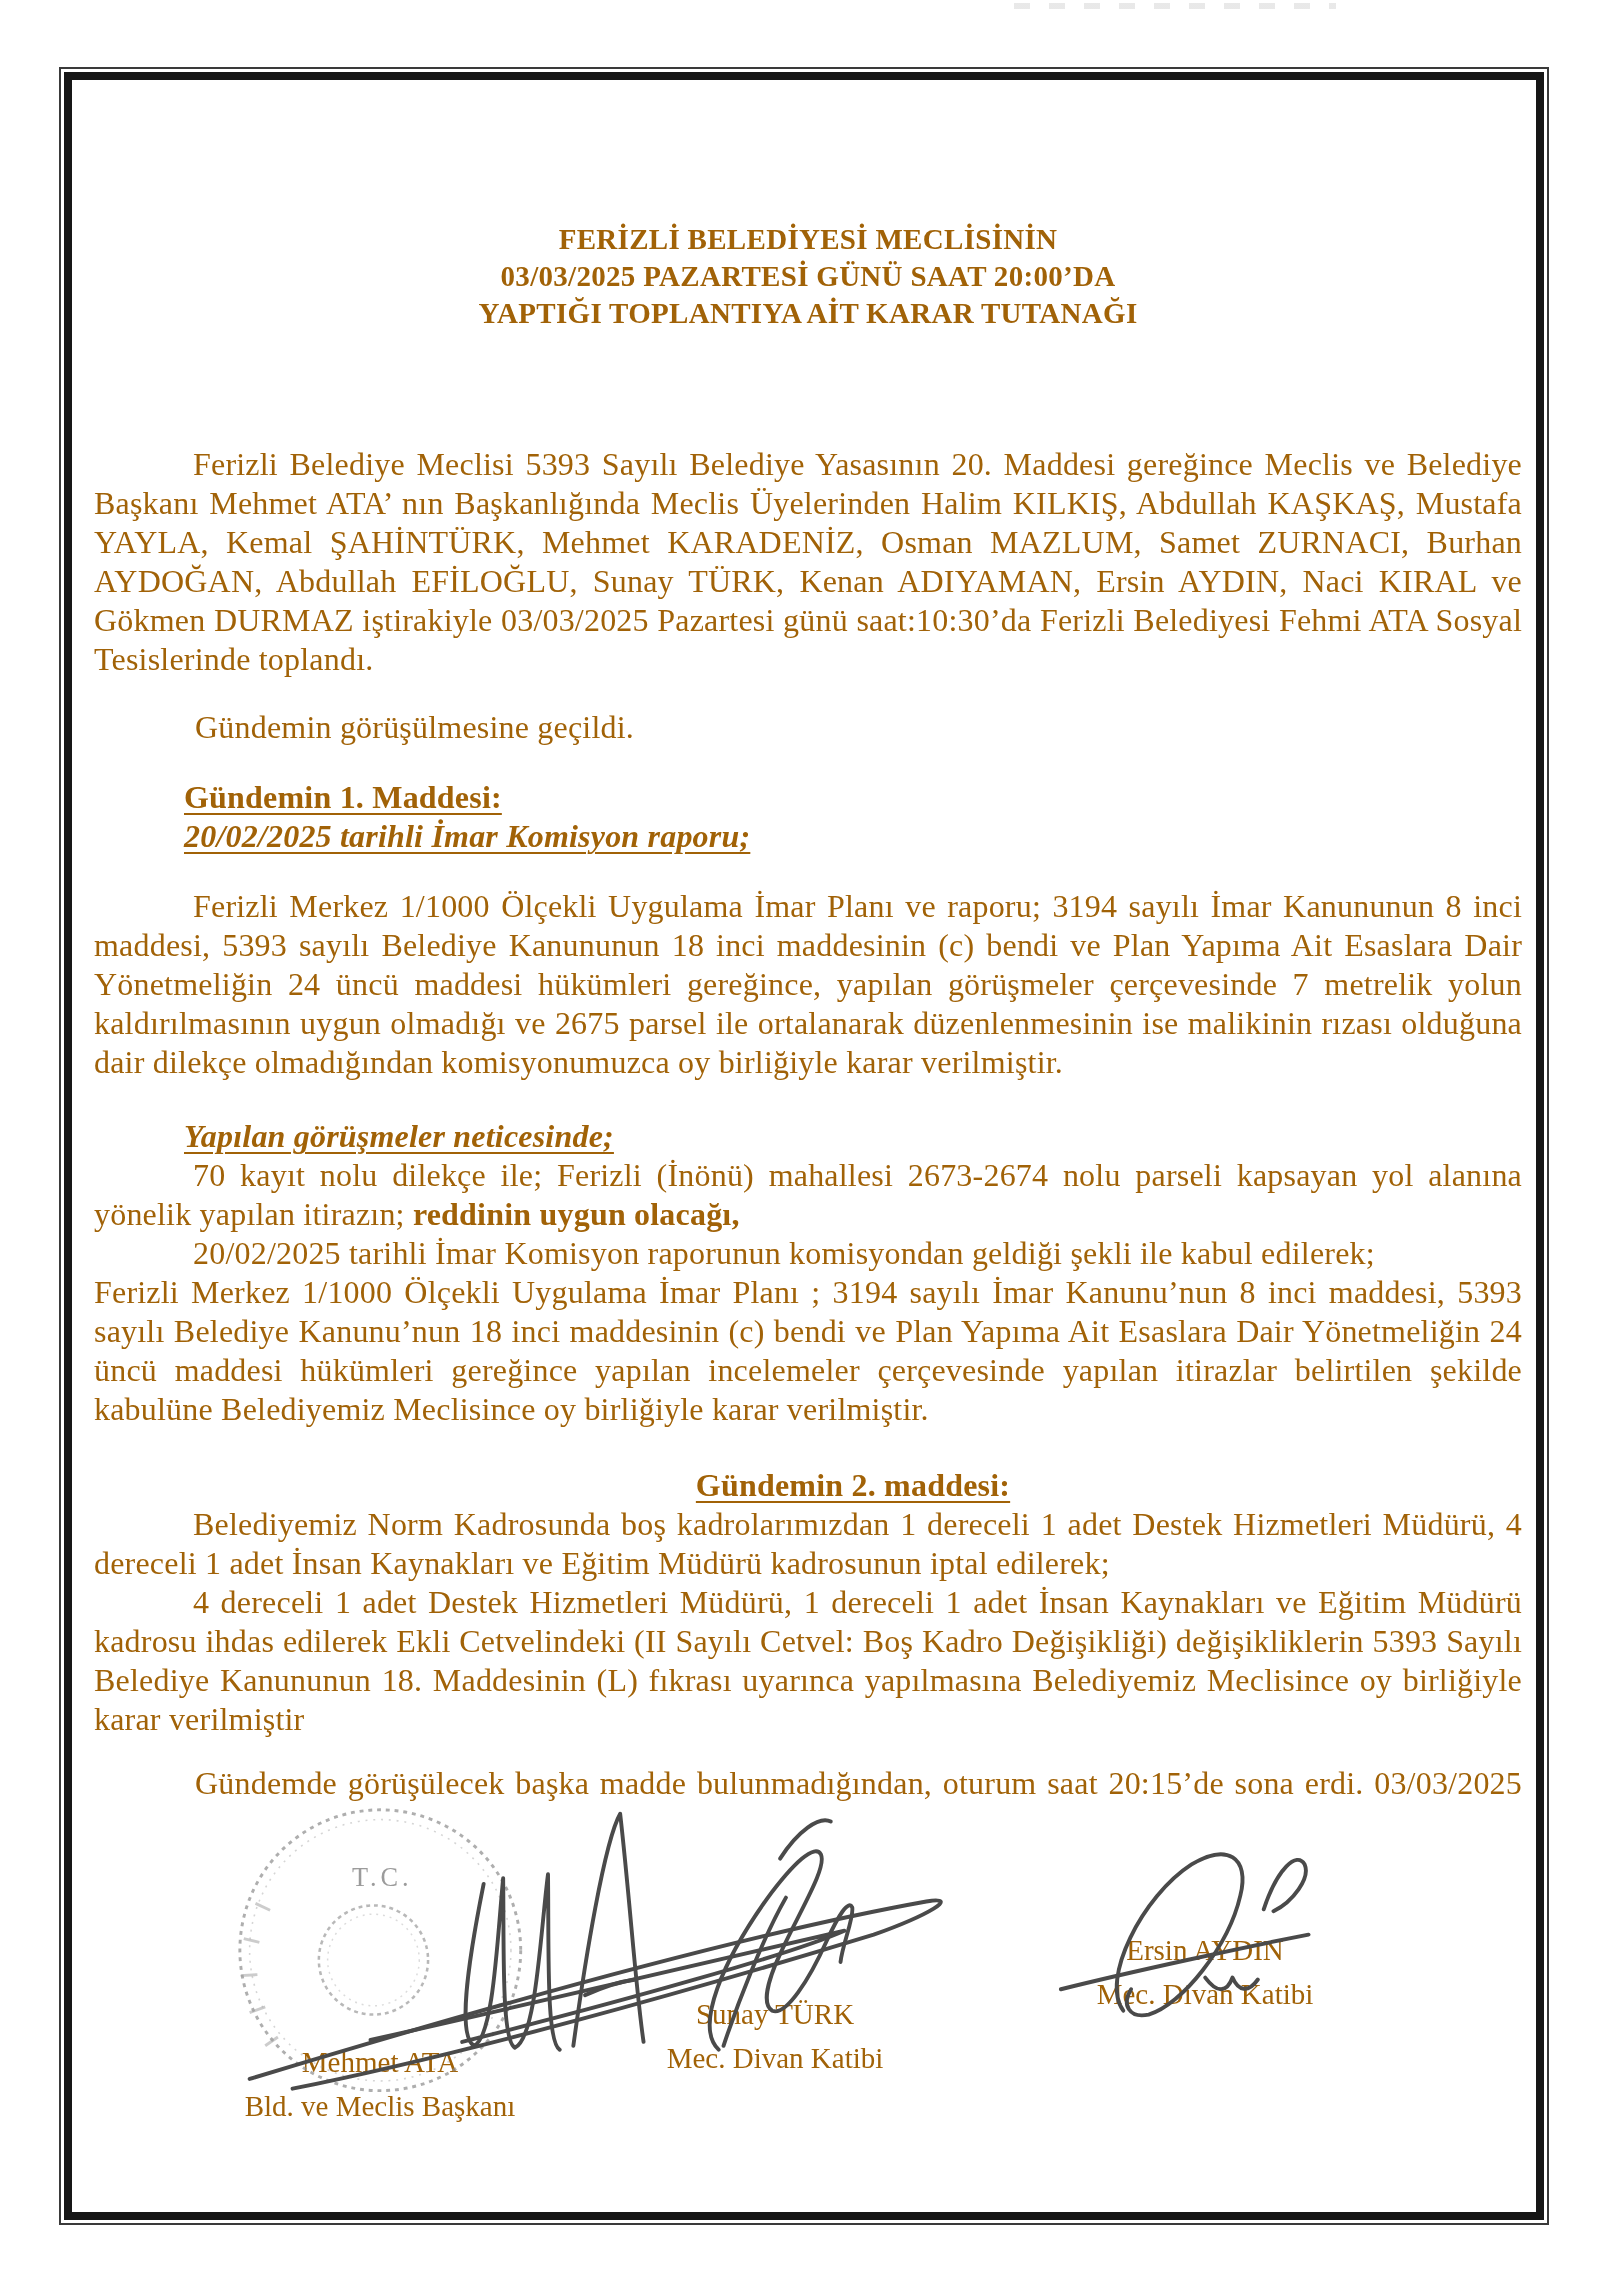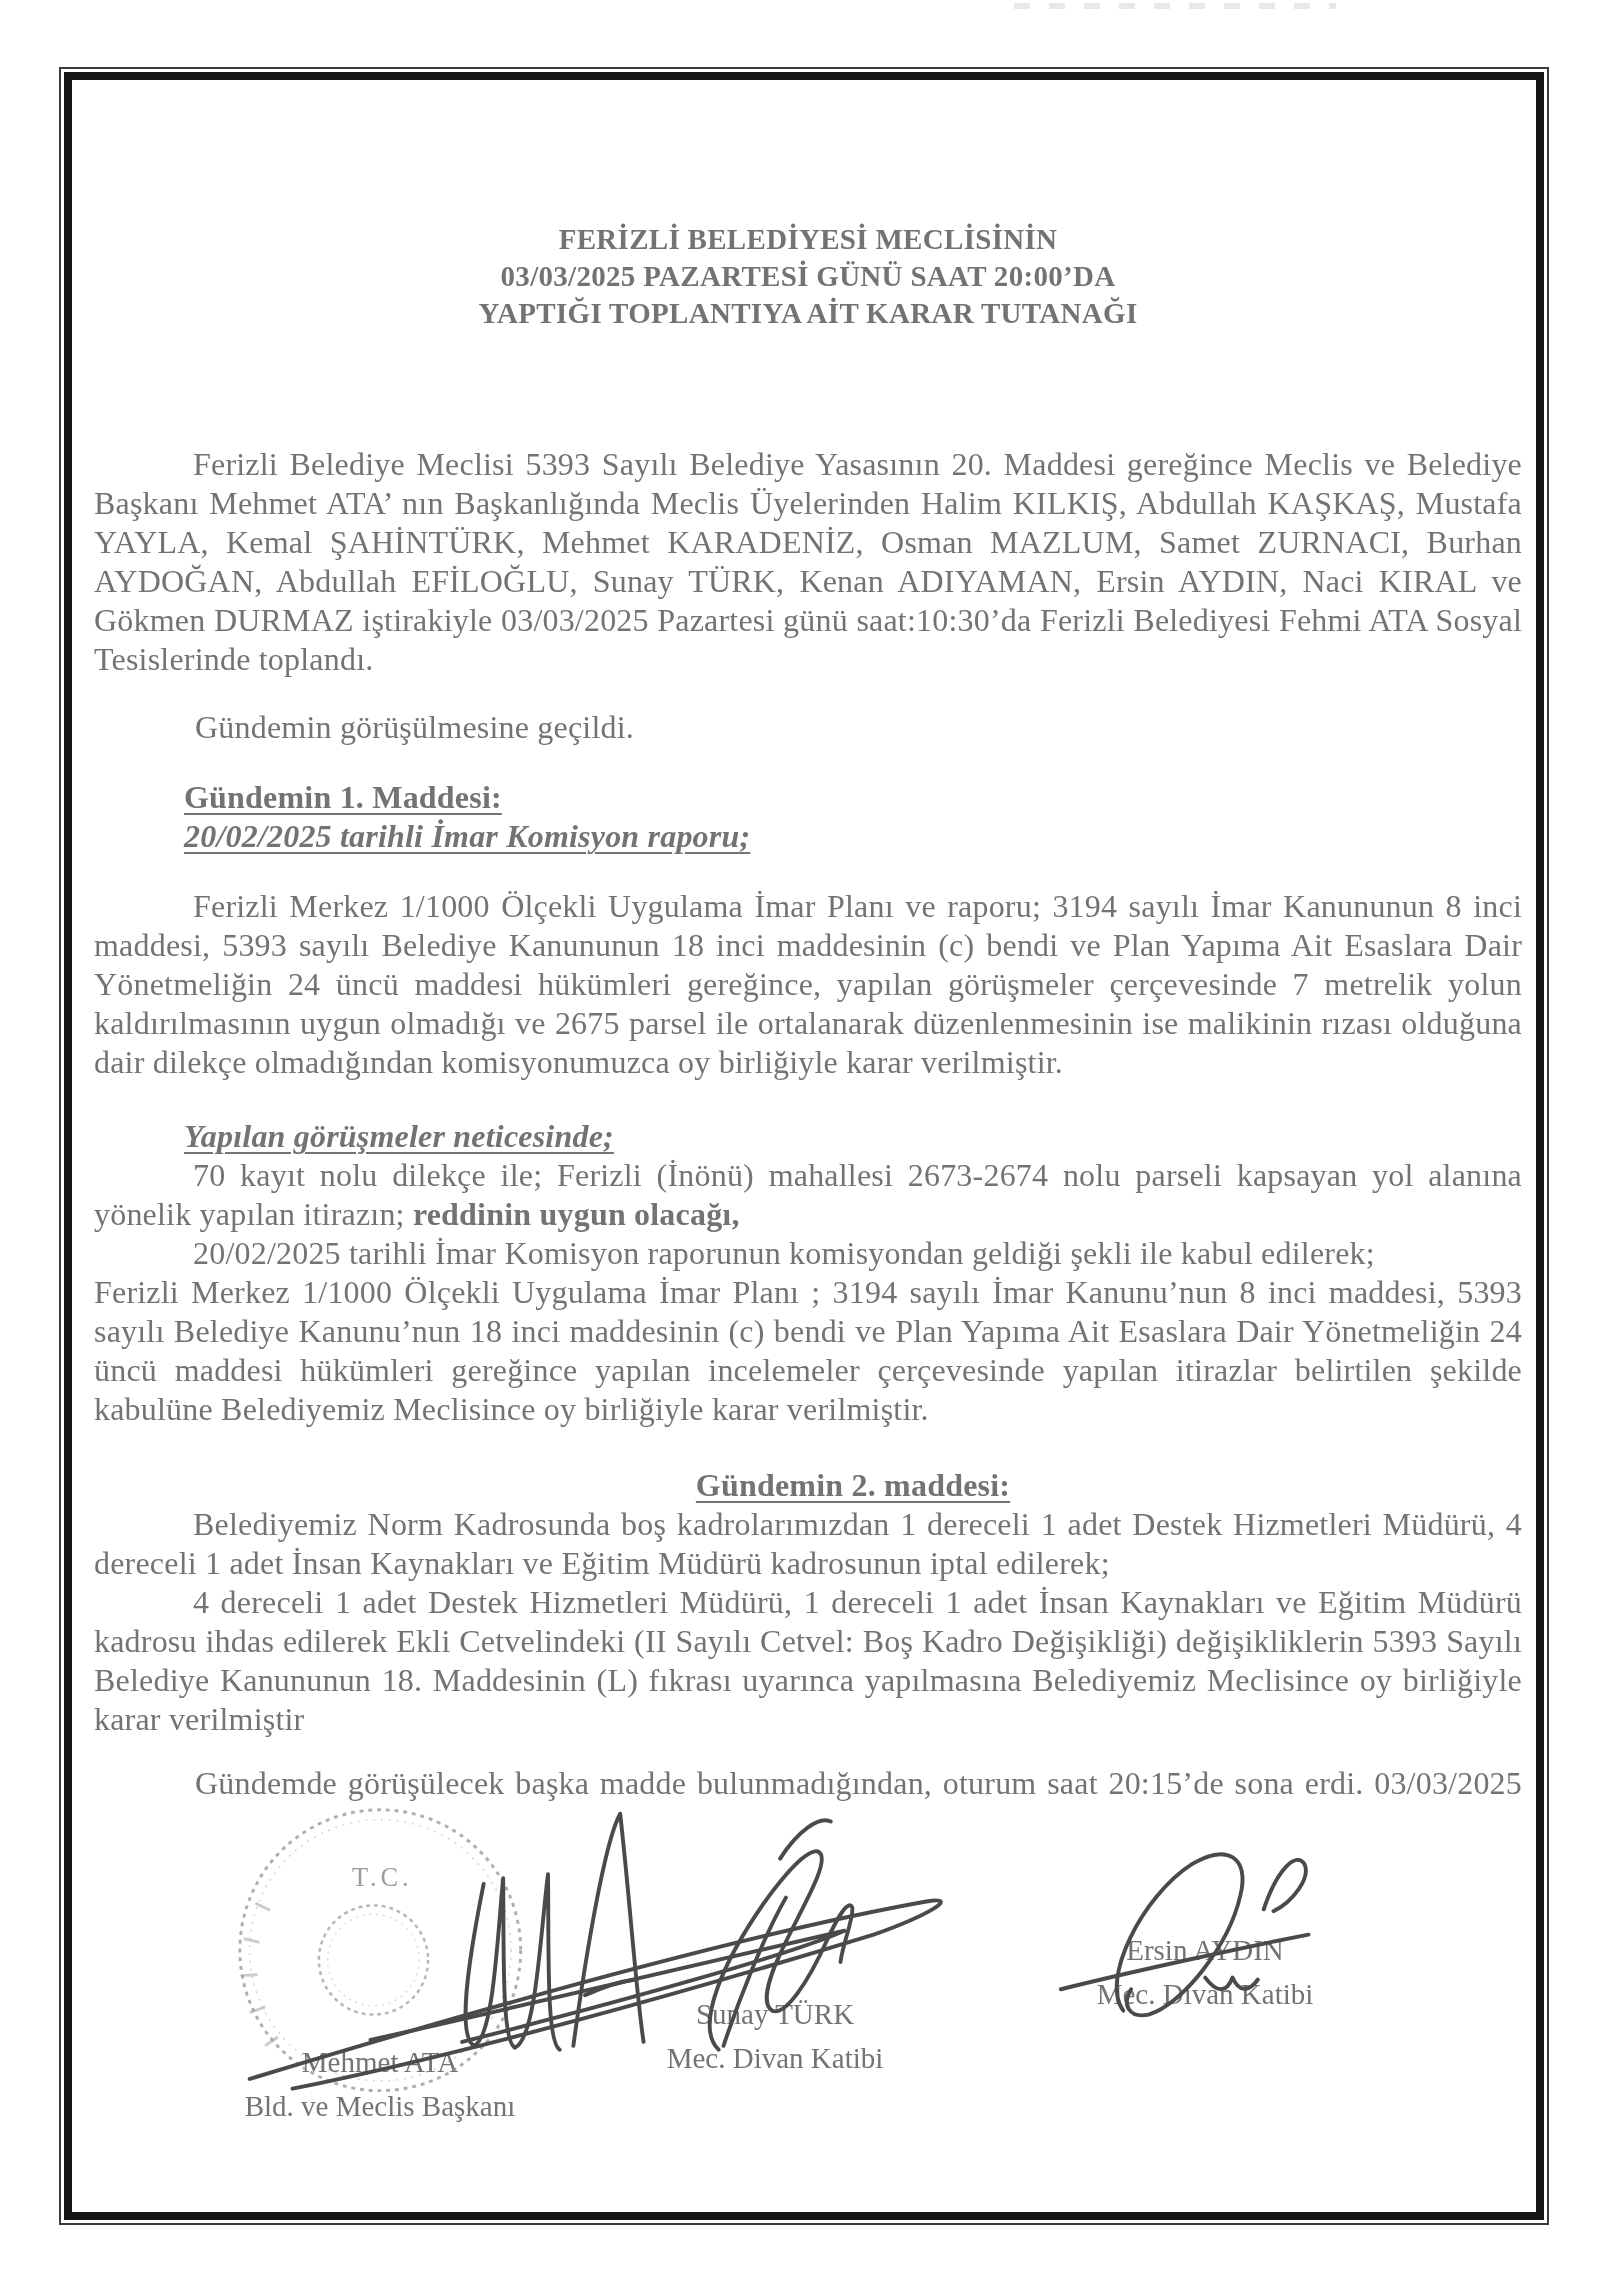--- a/index.html
+++ b/index.html
@@ -1,19 +1,19 @@
 <!DOCTYPE html>
 <html lang="tr"><head>
 <meta charset="utf-8">
 <title>Karar Tutanağı</title>
 <style>
   html,body{margin:0;padding:0;background:#ffffff;}
   .page{
     position:relative;width:1605px;height:2287px;background:#ffffff;overflow:hidden;
-    font-family:"Liberation Serif","DejaVu Serif",serif;color:#737373;
+    font-family:"Liberation Serif","DejaVu Serif",serif;color:#a16207;
   }
   .scan-artifact{
     position:absolute;left:1014px;top:2.9px;width:322px;height:5.9px;opacity:.5;
     background:repeating-linear-gradient(90deg,#d2d2d2 0 15.6px,transparent 15.6px 35px);
   }
   .frame{position:absolute;left:59px;top:67px;width:1486px;height:2154px;border:2px solid #3a3a3a;}
   .frame-inner{position:absolute;left:2.9px;top:2.9px;right:2.9px;bottom:2.9px;border:8.8px solid #161616;}
   .content{position:absolute;left:94px;top:83px;width:1428px;}
   .title{margin-top:138px;text-align:center;font-weight:bold;font-size:29px;line-height:37px;letter-spacing:0.3px;}
   p{margin:0;font-size:32px;line-height:39px;letter-spacing:0.2px;}

